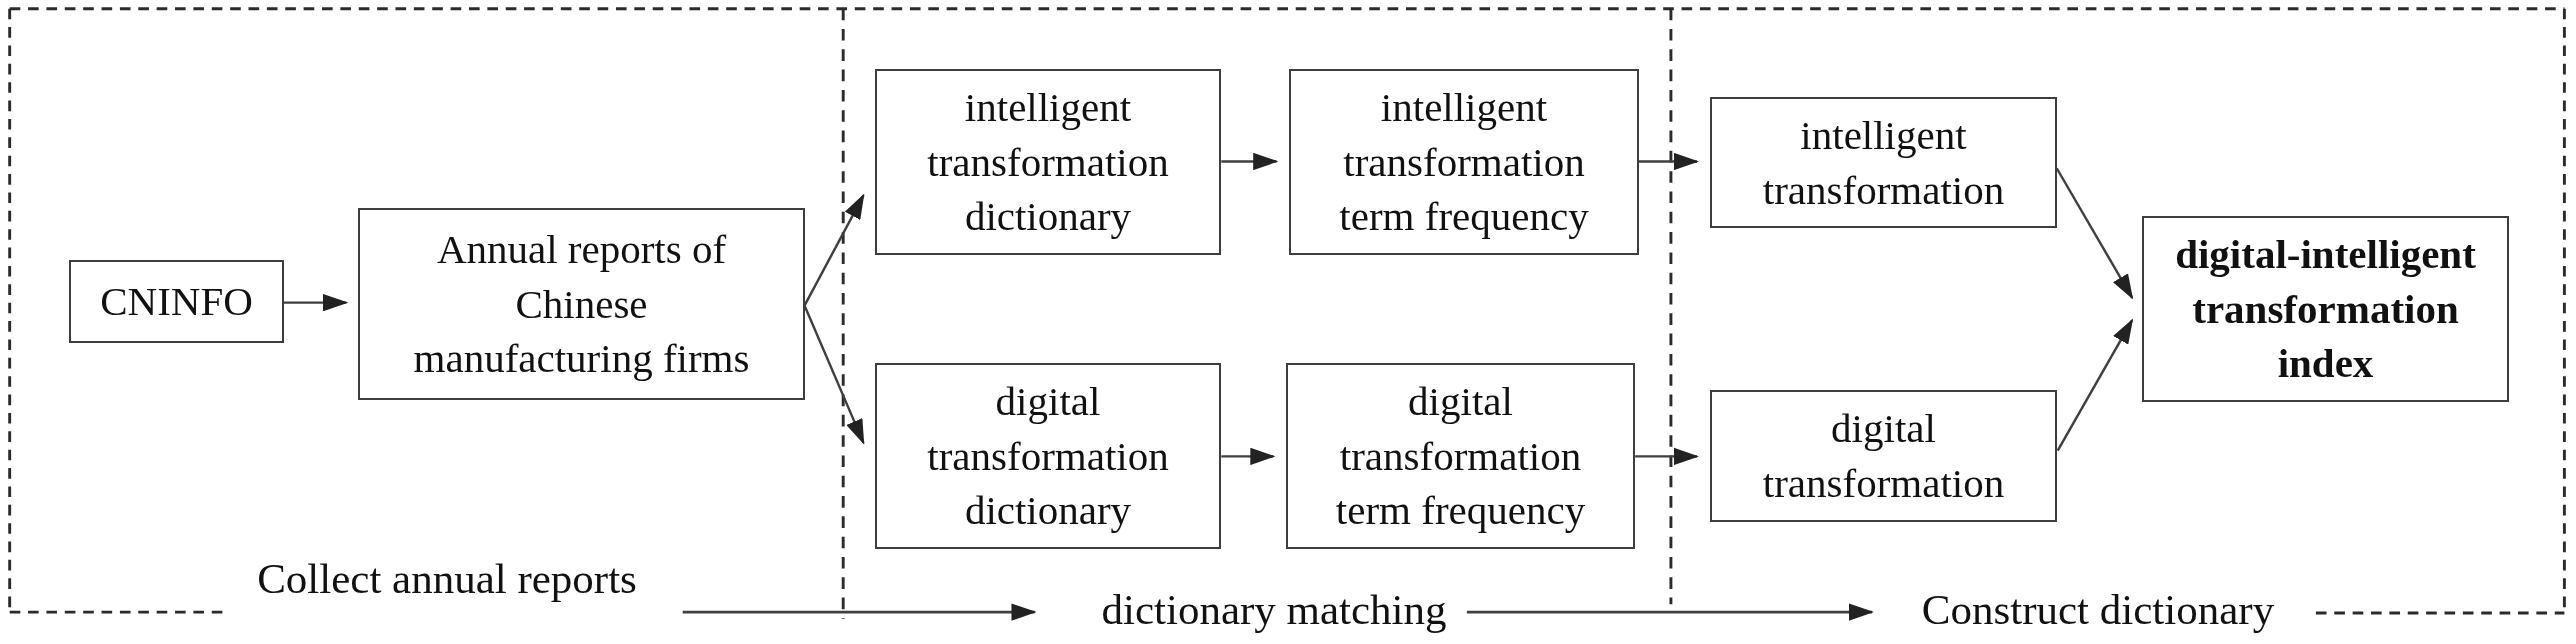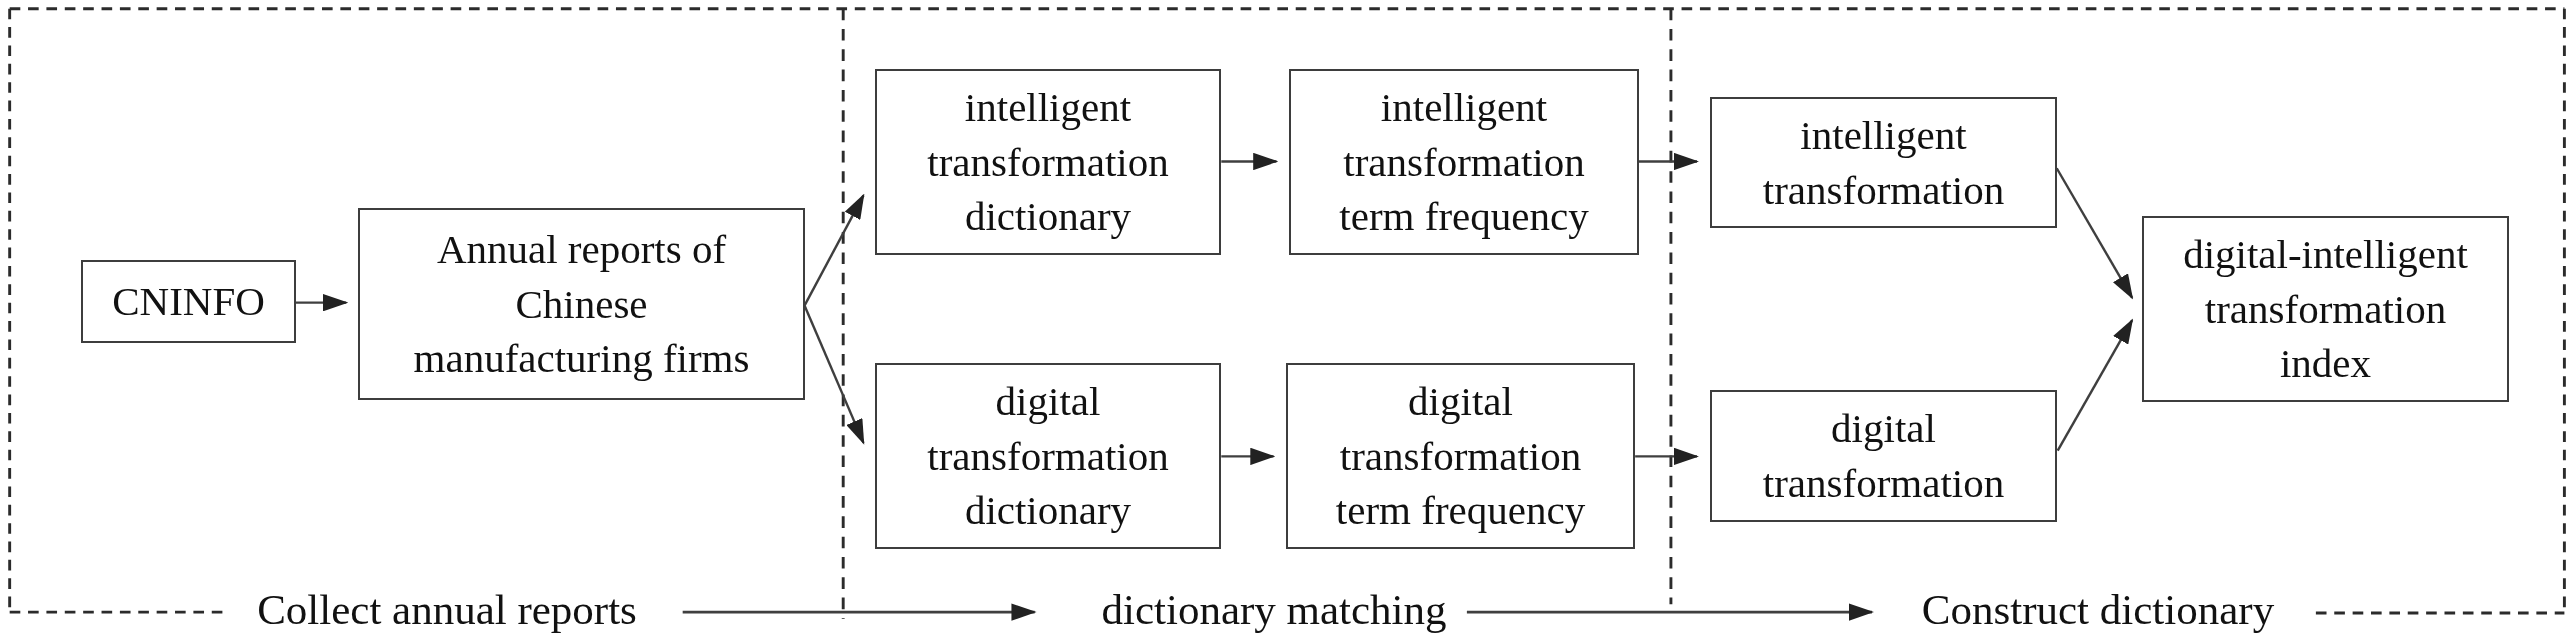--- a/index.html
+++ b/index.html
@@ -40,21 +40,21 @@
     <path d="M1263,472 H1317" stroke="#3f3f3f" stroke-width="2.5" marker-end="url(#ah)" fill="none"></path>
     <path d="M1695,167 H1755" stroke="#3f3f3f" stroke-width="2.5" marker-end="url(#ah)" fill="none"></path>
     <path d="M1691,472 H1755" stroke="#3f3f3f" stroke-width="2.5" marker-end="url(#ah)" fill="none"></path>
     <path d="M2127,174 L2205,308" stroke="#3f3f3f" stroke-width="2.5" marker-end="url(#ah)" fill="none"></path>
     <path d="M2128,466 L2205,331" stroke="#3f3f3f" stroke-width="2.5" marker-end="url(#ah)" fill="none"></path>
 
     <path d="M706,633 H1070" stroke="#3f3f3f" stroke-width="3" marker-end="url(#ah)" fill="none"></path>
     <path d="M1517,633 H1936" stroke="#3f3f3f" stroke-width="3" marker-end="url(#ah)" fill="none"></path>
   </svg>
 
-  <div class="box" style="left:69px;top:260px;width:215px;height:83px;margin-left:12px;">CNINFO</div>
+  <div class="box" style="left:69px;top:260px;width:215px;height:83px;">CNINFO</div>
 
   <div class="box" style="left:358px;top:208px;width:447px;height:192px;">Annual reports of
 Chinese
 manufacturing firms</div>
 
   <div class="box" style="left:875px;top:69px;width:346px;height:186px;">intelligent
 transformation
 dictionary</div>
 
   <div class="box" style="left:1289px;top:69px;width:350px;height:186px;">intelligent
@@ -68,24 +68,24 @@
   <div class="box" style="left:1286px;top:363px;width:349px;height:186px;">digital
 transformation
 term frequency</div>
 
   <div class="box" style="left:1710px;top:97px;width:347px;height:131px;">intelligent
 transformation</div>
 
   <div class="box" style="left:1710px;top:390px;width:347px;height:132px;">digital
 transformation</div>
 
-  <div class="box" style="left:2142px;top:216px;width:367px;height:186px;">digital-intelligent
+  <div class="box" style="left:2142px;top:216px;width:367px;height:186px;font-weight:bold;">digital-intelligent
 transformation
 index</div>
 
-  <div class="stage-label" style="left:232px;top:586px;width:430px;">Collect annual reports</div>
+  <div class="stage-label" style="left:232px;top:555px;width:430px;">Collect annual reports</div>
 
   <div class="stage-label" style="left:1071px;top:586px;width:406px;font-family:Liberation Serif, serif;">dictionary matching</div>
 
   <div class="stage-label" style="left:1895px;top:586px;width:406px;">Construct dictionary</div>
 
 </div>
 
 
 </body></html>

